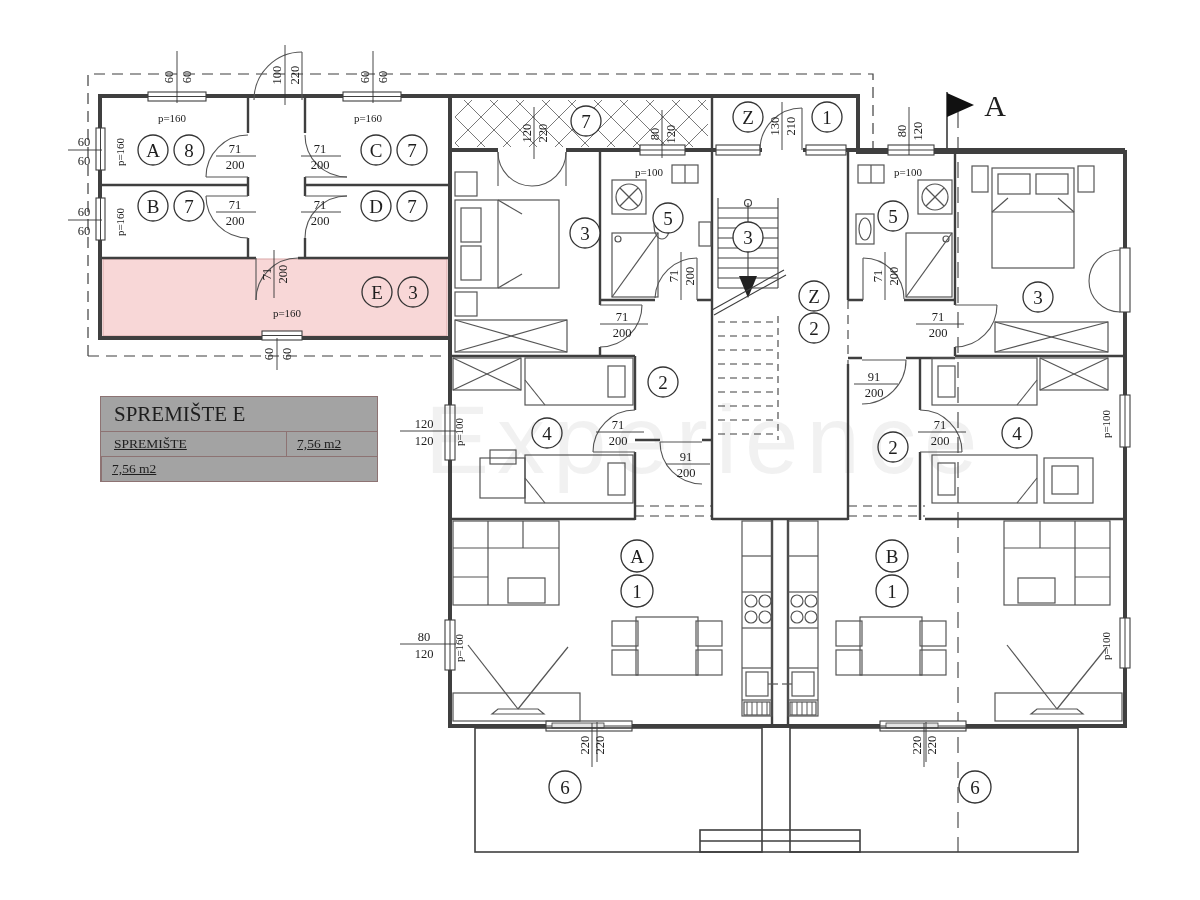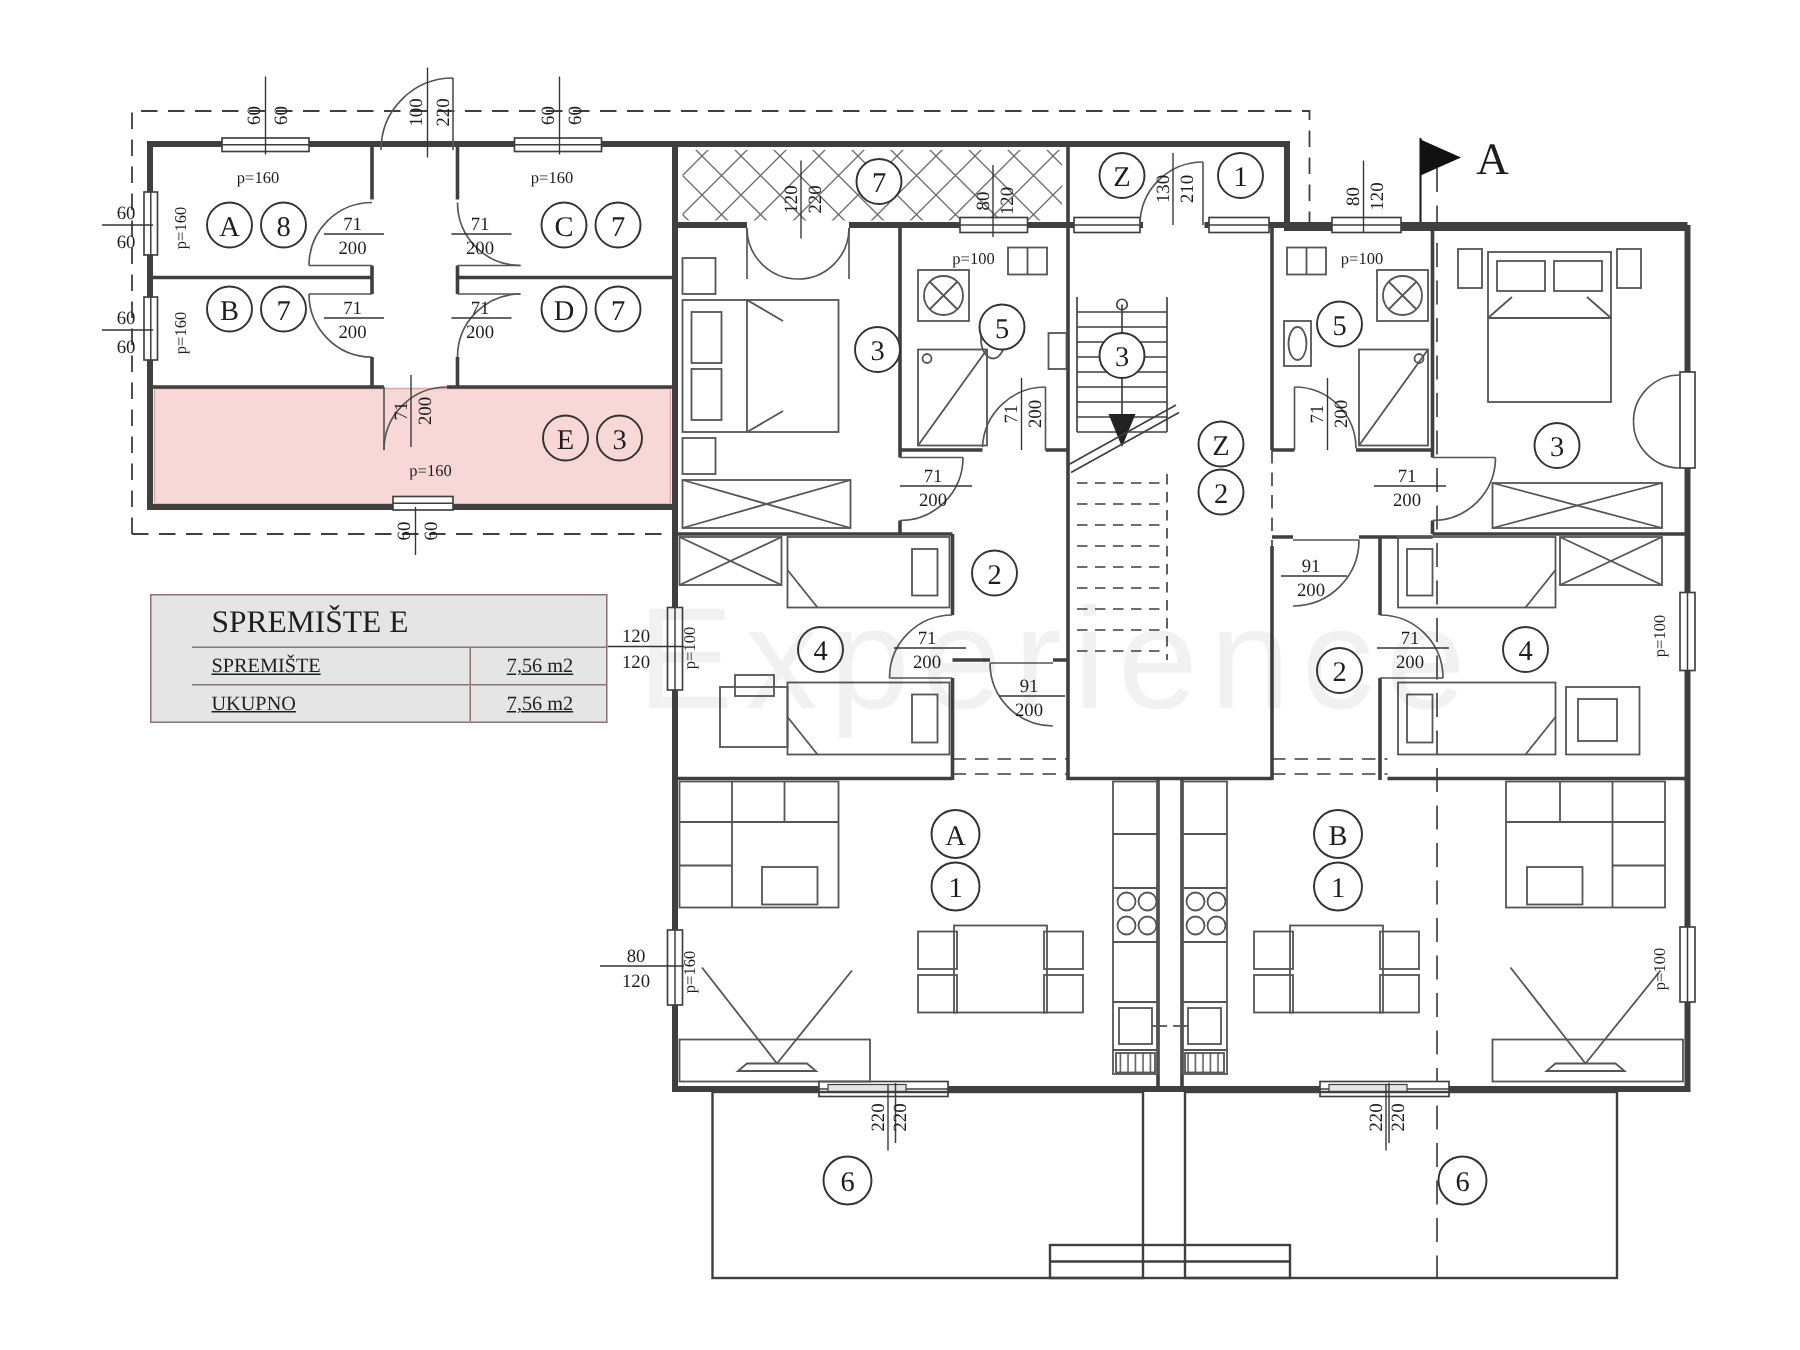--- a/index.html
+++ b/index.html
@@ -2,27 +2,27 @@
 <html><head>
 <meta charset="utf-8">
 <style>
   html,body{margin:0;padding:0;background:#fff;}
   #stage{position:relative;width:1200px;height:900px;background:#ffffff;overflow:hidden;
          font-family:"Liberation Serif", serif;}
   svg text{font-family:"Liberation Serif", serif;fill:#1e1e1e;}
   .dim{font-size:12.5px;}
   .ptxt{font-size:11px;}
   .circ{font-size:19px;}
-  .legend{position:absolute;left:100px;top:396px;width:276px;background:#e5e5e5;
-          border:1.5px solid #8d7373;color:#1e1e1e;padding-left:27px;}
+  .legend{position:absolute;left:100px;top:396px;width:276px;background:#a3a3a3;
+          border:1.5px solid #8d7373;color:#1e1e1e;}
   .legend .title{font-size:21px;padding:5px 0 4px 13px;border-bottom:1.2px solid #8d7373;}
   .legend .row{display:flex;border-bottom:1.2px solid #8d7373;font-size:13.5px;text-decoration:underline;}
   .legend .row:last-child{border-bottom:none;}
   .legend .lab{flex:1;padding:4px 0 4px 13px;}
-  .legend .val{width:72px;border-left:1.2px solid #8d7373;padding:4px 8px 4px 10px;text-align:center;}
+  .legend .val{width:72px;border-left:1.2px solid #8d7373;padding:4px 8px 4px 10px;}
   .watermark{position:absolute;left:425px;top:385px;font-size:96px;letter-spacing:8px;
              color:rgba(60,60,60,0.07);font-family:"Liberation Sans",sans-serif;pointer-events:none;}
 </style>
 </head>
 <body>
 
 <div id="stage">
 
   <div class="watermark">Experience</div>
 
@@ -663,18 +663,17 @@
   </svg>
 
   
   <div class="legend">
     <div class="title">SPREMIŠTE E</div>
     <div class="row">
       <div class="lab">SPREMIŠTE</div>
       <div class="val">7,56 m2</div>
     </div>
     <div class="row">
-      <div class="lab">UKUPNO</div>
       <div class="val">7,56 m2</div>
     </div>
   </div>
 
 </div>
 
 </body></html>

